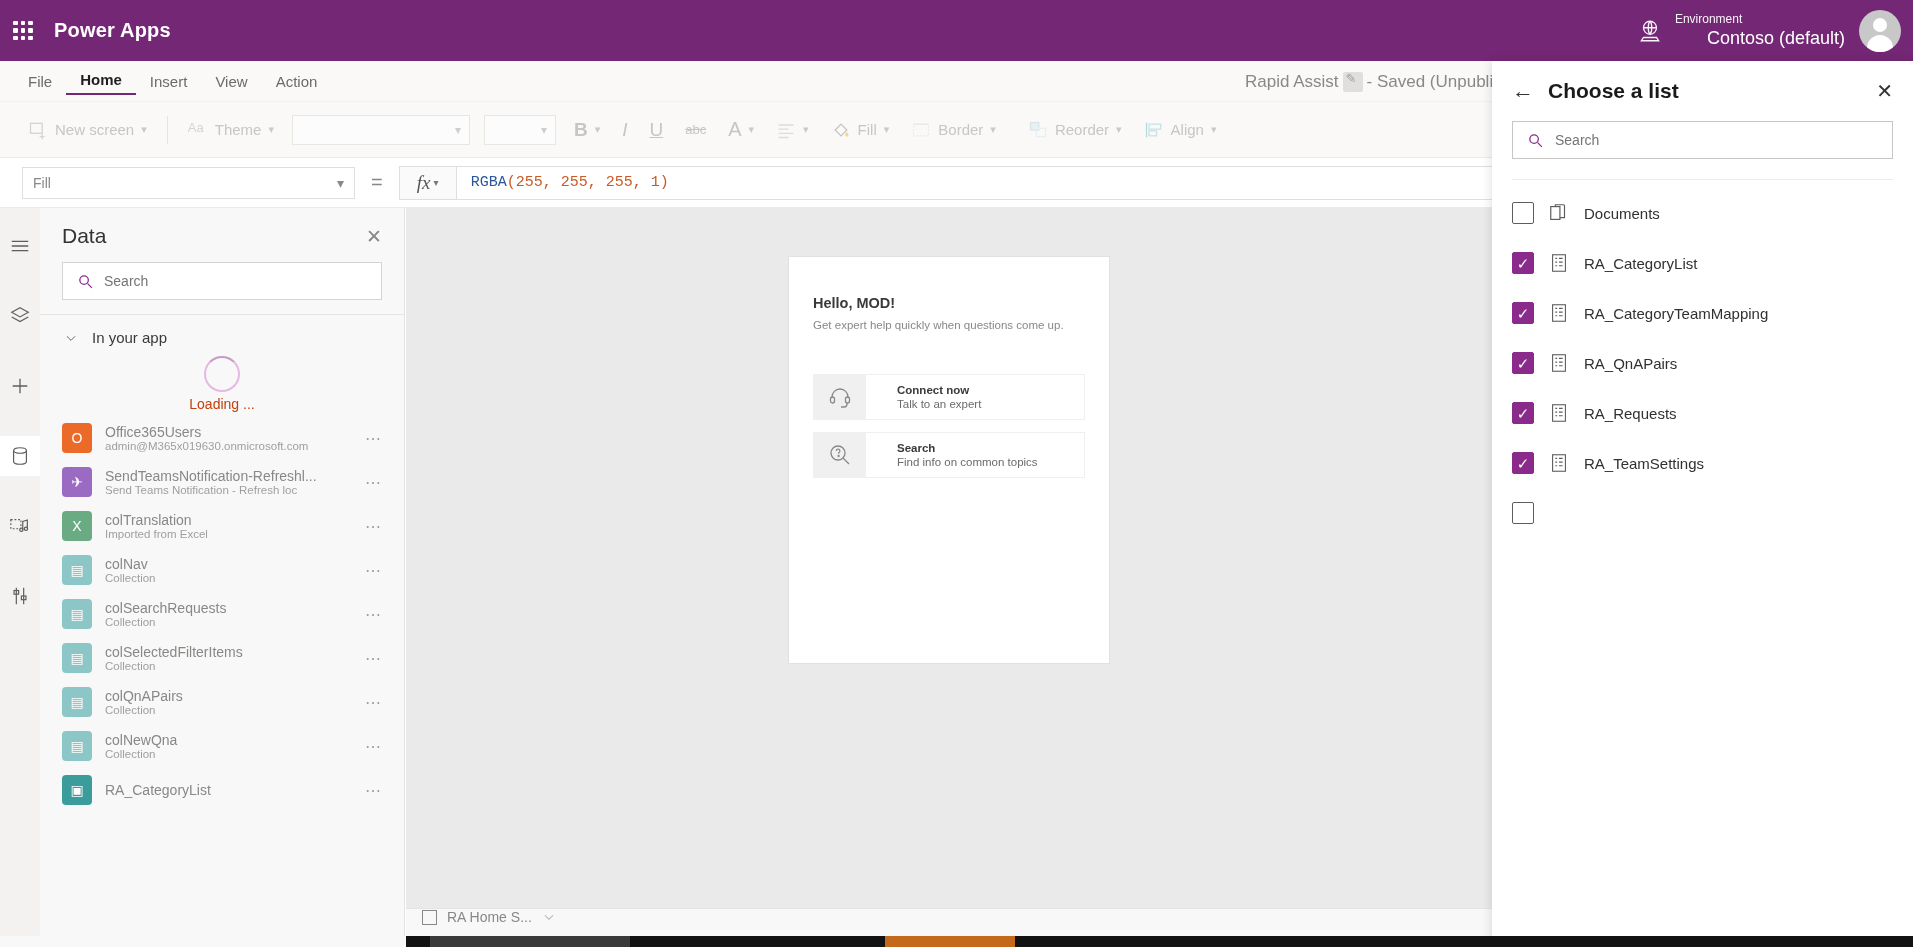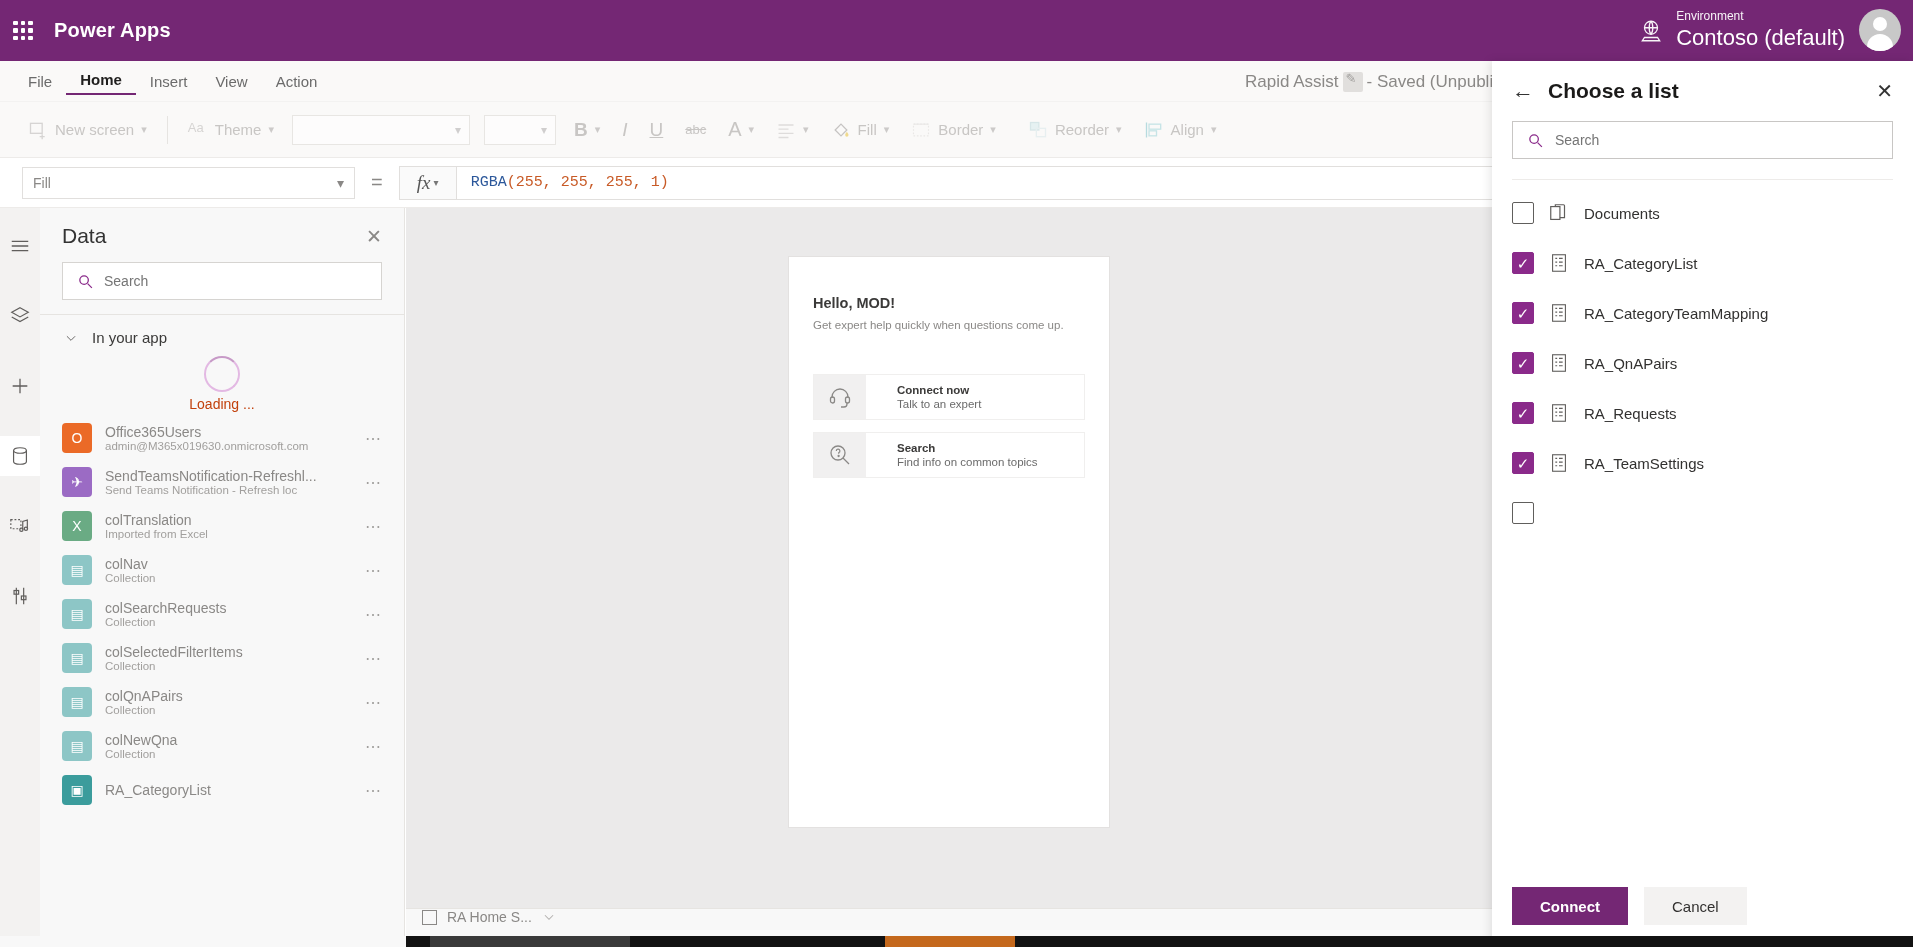--- a/index.html
+++ b/index.html
@@ -20,21 +20,21 @@
   .waffle { width: 26px; height: 26px; margin-left: 10px; margin-right: 18px;
     display: grid; grid-template-columns: repeat(3, 1fr); grid-template-rows: repeat(3, 1fr);
     gap: 3px; padding: 3px; cursor: pointer; }
   .waffle i { background: #fff; border-radius: 1px; display: block; }
   .brand { font-size: 20px; font-weight: bold; letter-spacing: .2px; }
   .topbar-right { margin-left: auto; display: flex; gap: 14px; padding-right: 12px; }
   .env-block { display: flex; align-items: center; gap: 12px; }
   .globe-ic { width: 26px; height: 26px; opacity: .95; }
   .env-text { line-height: 1.25; }
   .env-label { font-size: 12px; opacity: .95; }
-  .env-name { font-size: 22px; }
+  .env-name { font-size: 18px; margin-left: 32px; }
   .avatar { width: 42px; height: 42px; border-radius: 50%; background: #c8c8c8;
     position: relative; overflow: hidden; cursor: pointer; }
   .avatar::before { content:""; position:absolute; left:50%; top:8px; transform:translateX(-50%);
     width:14px; height:14px; border-radius:50%; background:#fff; }
   .avatar::after { content:""; position:absolute; left:50%; top:25px; transform:translateX(-50%);
     width:26px; height:20px; border-radius:13px 13px 0 0; background:#fff; }
 
   
   .menubar {
     position: absolute; left: 0; top: 61px; width: 1913px; height: 41px;
@@ -135,21 +135,21 @@
   .ds-name { font-size: 14px; color: #8a8886; white-space: nowrap; overflow: hidden; text-overflow: ellipsis; }
   .ds-sub { font-size: 11.5px; color: #a19f9d; white-space: nowrap; overflow: hidden; text-overflow: ellipsis; }
   .ds-more { color:#a19f9d; font-size: 16px; letter-spacing: 1px; padding-right: 4px; }
 
   
   .canvas {
     position: absolute; left: 406px; top: 208px; width: 1507px; height: 700px;
     background: #ebeaea;
   }
   .phone {
-    position: absolute; left: 383px; top: 49px; width: 320px; height: 570px;
+    position: absolute; left: 383px; top: 49px; width: 320px; height: 406px;
     background: #fff; box-shadow: 0 0 0 1px #e3e1e0;
   }
   .ph-h1 { font-size: 14.5px; font-weight: bold; color: #3b3a39; margin: 38px 0 0 24px; }
   .ph-sub { font-size: 11.5px; color: #8a8886; margin: 8px 0 0 24px; }
   .ph-card { display:flex; margin: 0 24px 12px 24px; border: 1px solid #f0efee; cursor:pointer; }
   .ph-cards { margin-top: 43px; }
   .ph-icon { width: 52px; background:#f1f0f0; display:flex; align-items:center; justify-content:center;
     color:#8a8886; }
   .ph-body { padding: 9px 0 9px 14px; margin-left: 17px; }
   .ph-t { font-size: 11.5px; font-weight:bold; color:#3b3a39; }
@@ -608,24 +608,20 @@
           <span class="l-ico"><svg width="22" height="22" viewBox="0 0 24 24" fill="none" stroke="#605e5c" stroke-width="1.2">
               <rect x="5" y="3" width="14" height="18"></rect>
               <path d="M8 7h2M8 11h2M8 15h2M12 7h4M12 11h4M12 15h4"></path>
             </svg></span>
           <span class="l-name">RA_TeamSettings</span>
         </div>
         <div class="lrow">
           <div class="cb"></div>
         </div>
       </div>
-    <div class="dlg-foot">
-      <button class="btn btn-primary">Connect</button>
-      <button class="btn btn-secondary">Cancel</button>
-    </div>
   </div>
 
   <div class="taskbar">
     <div class="tb-seg" style="left:0;width:406px;background:#f8f8f8;"></div>
     <div class="tb-seg" style="left:430px;width:200px;background:#3a3a3a;"></div>
     <div class="tb-seg" style="left:885px;width:130px;background:#c4681c;"></div>
   </div>
 
 </div>
 

